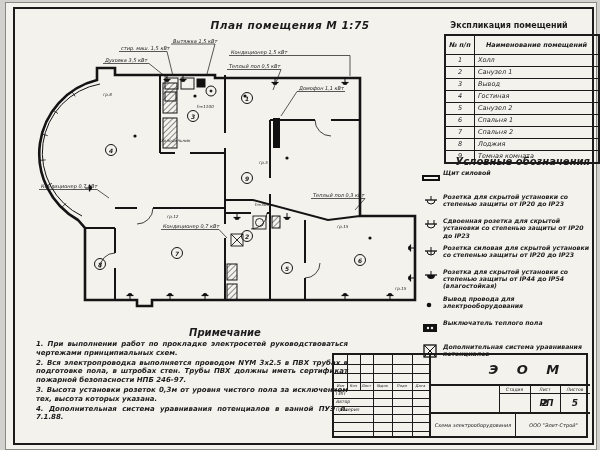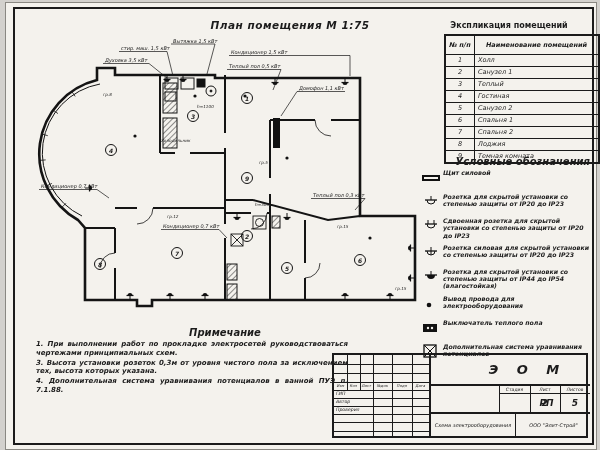--- a/index.html
+++ b/index.html
@@ -258,21 +258,21 @@
   <tr>
         <td class="num">1</td>
         <td>Холл</td>
       </tr>
   <tr>
         <td class="num">2</td>
         <td>Санузел 1</td>
       </tr>
   <tr>
         <td class="num">3</td>
-        <td>Теплый</td>
+        <td>Вывод</td>
       </tr>
   <tr>
         <td class="num">4</td>
         <td>Гостиная</td>
       </tr>
   <tr>
         <td class="num">5</td>
         <td>Санузел 2</td>
       </tr>
   <tr>
@@ -373,20 +373,21 @@
           <line x1="15" y1="2" x2="3" y2="14" stroke="#111"></line>
         </svg>
     </span>
     <span class="lg-text">Дополнительная система уравнивания потенциалов</span>
   </div>
 </div>
 
 <div class="notes-title">Примечание</div>
 <div class="notes">
   <div class="note">1. При выполнении работ по прокладке электросетей руководствоваться чертежами принципиальных схем.</div>
+  <div class="note">2. Вся электропроводка выполняется проводом NYM 3х2.5 в ПВХ трубах в подготовке пола, в штробах стен. Трубы ПВХ должны иметь сертификат пожарной безопасности НПБ 246-97.</div>
   <div class="note">3. Высота установки розеток 0,3м от уровня чистого пола за исключением тех, высота которых указана.</div>
   <div class="note">4. Дополнительная система уравнивания потенциалов в ванной ПУЭ п. 7.1.88.</div>
 </div>
 
 <div class="stamp">
 
   <div class="vl" style="left:13px;top:0;height:35px;"></div>
   <div class="vl" style="left:26px;top:0;height:35px;"></div>
   <div class="vl" style="left:39px;top:0;height:81px;"></div>
   <div class="vl" style="left:58px;top:0;height:81px;"></div>

